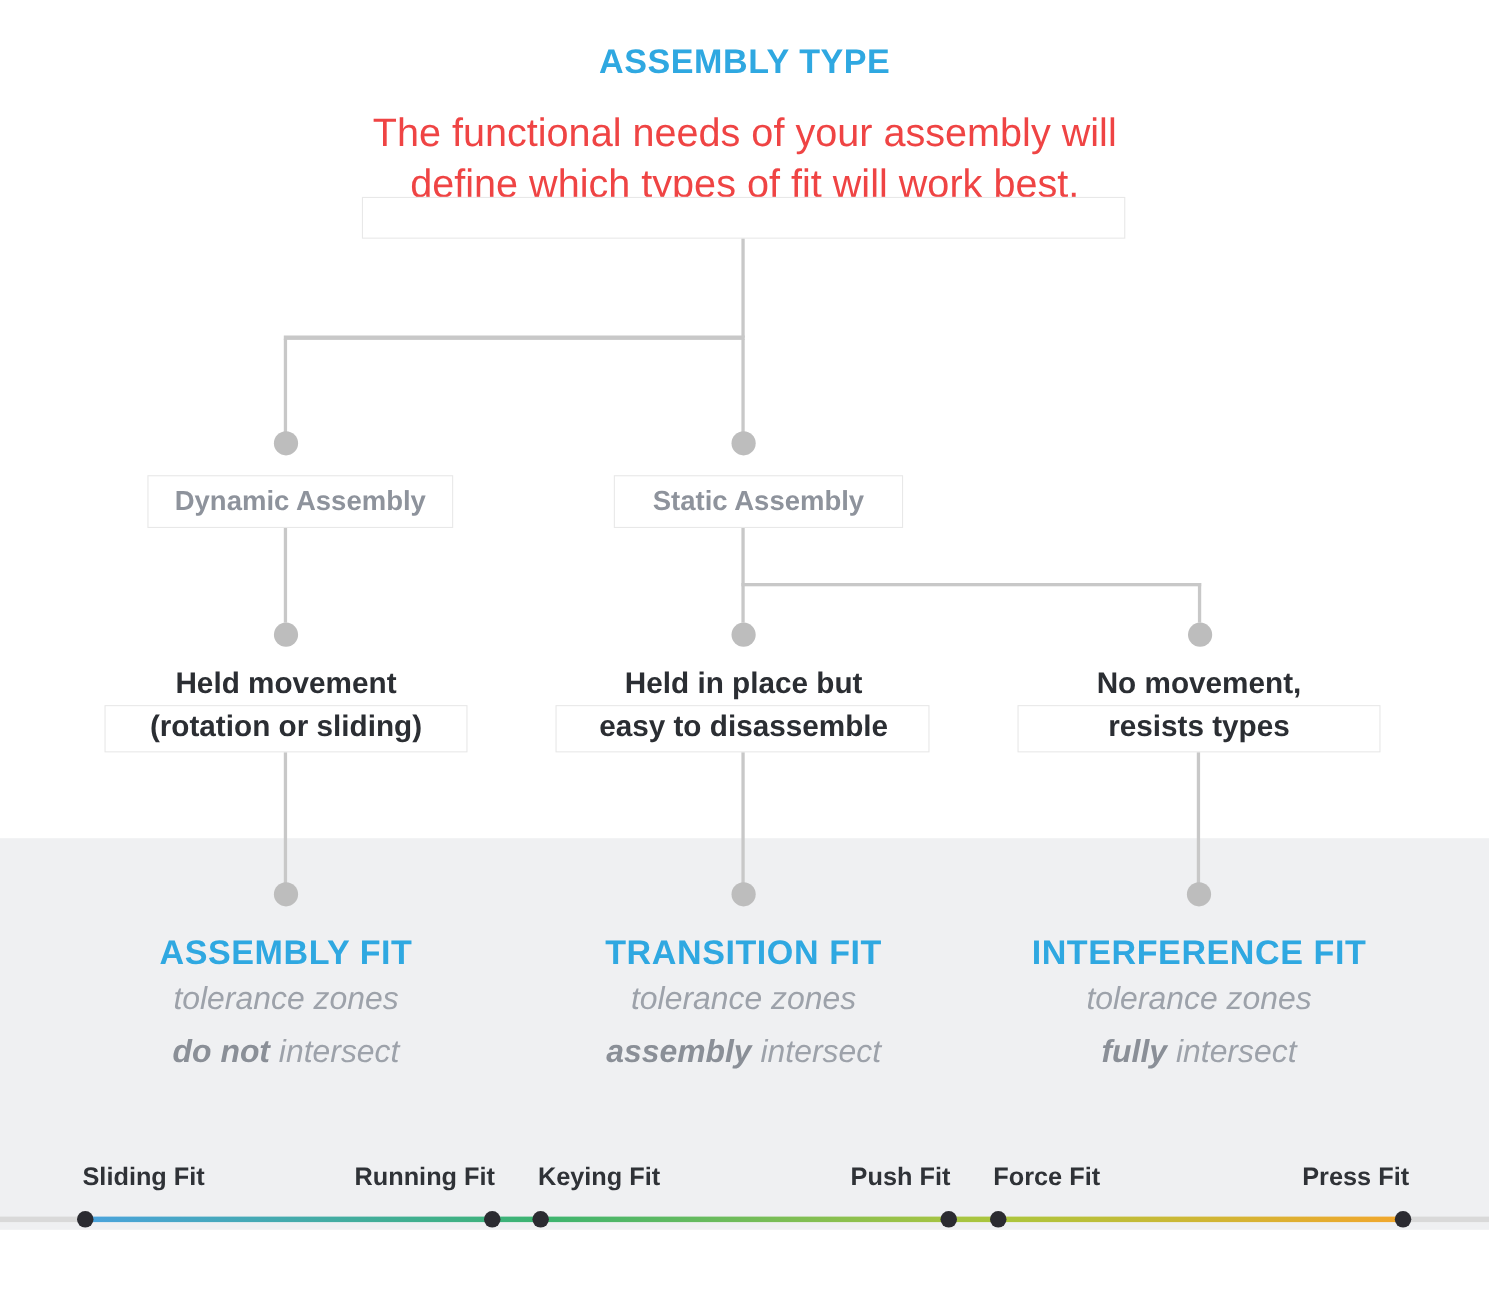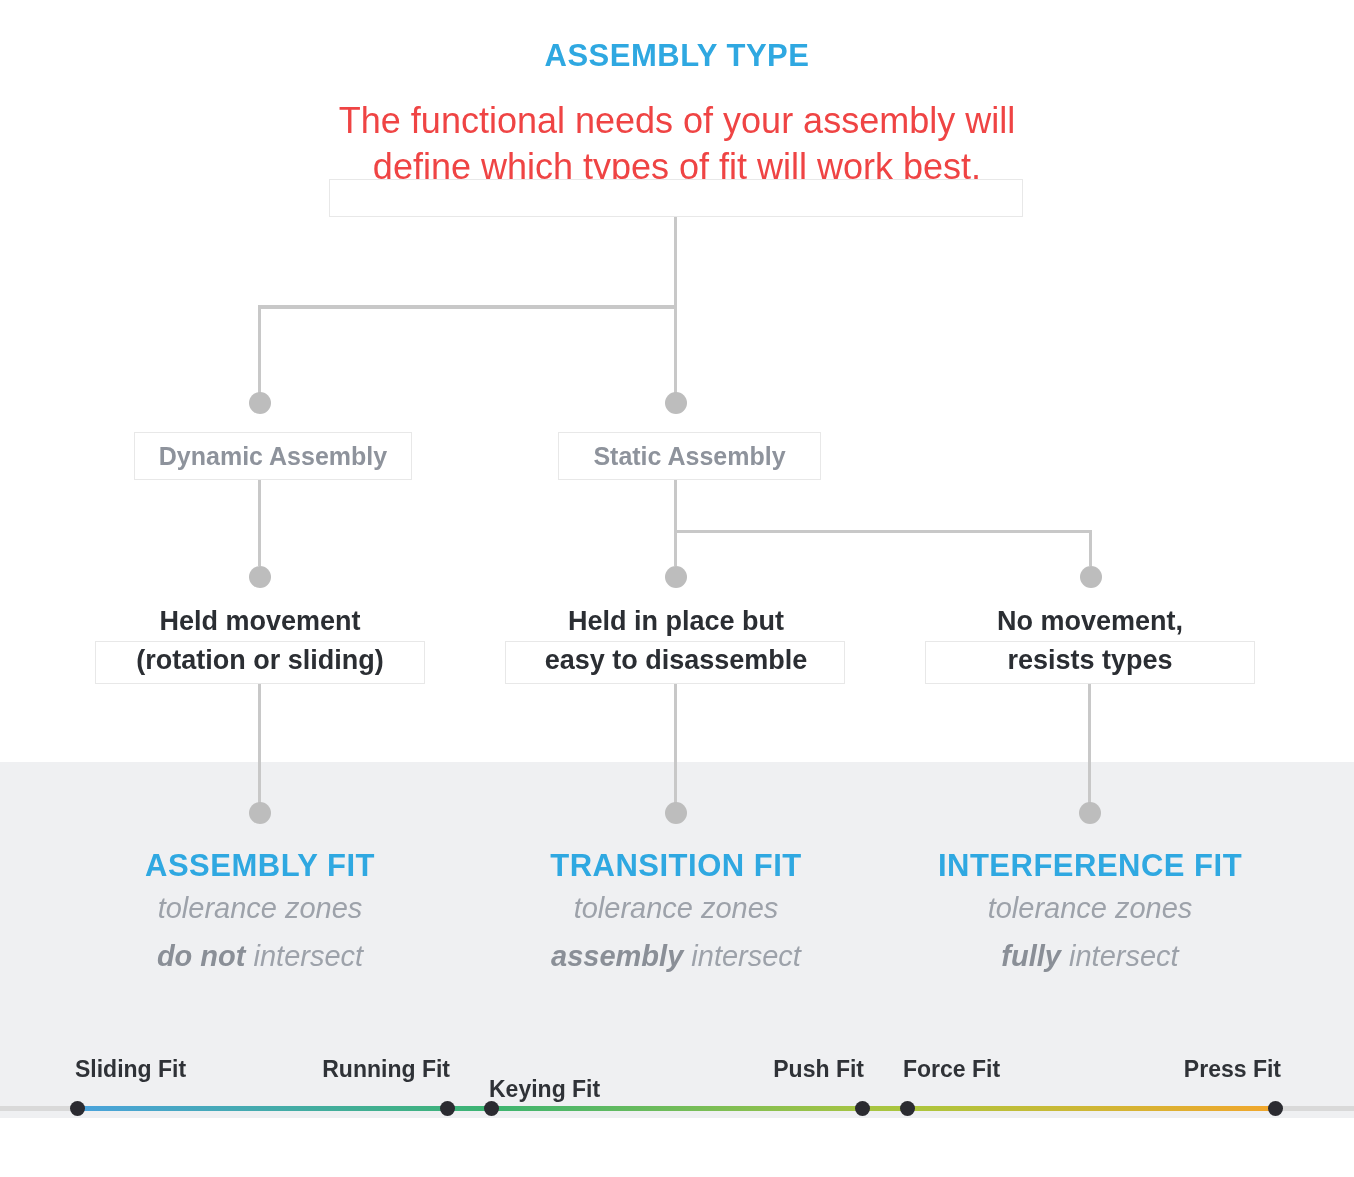--- a/index.html
+++ b/index.html
@@ -115,21 +115,21 @@
     <div class="fit-line"><span class="fit-bold">assembly</span> <span>intersect</span></div>
   </div>
   <div class="abs fit-col fit-col3">
     <div class="fit-title">INTERFERENCE FIT</div>
     <div class="fit-line">tolerance zones</div>
     <div class="fit-line"><span class="fit-bold">fully</span> <span>intersect</span></div>
   </div>
 
   <div class="abs scale-label" style="left:75px;">Sliding Fit</div>
   <div class="abs scale-label" style="right:904px;">Running Fit</div>
-  <div class="abs scale-label" style="left:489px;margin-top:20px;">Keying Fit</div>
+  <div class="abs scale-label" style="left:489px;">Keying Fit</div>
   <div class="abs scale-label" style="right:490px;">Push Fit</div>
   <div class="abs scale-label" style="left:903px;">Force Fit</div>
   <div class="abs scale-label" style="right:73px;">Press Fit</div>
 
   <div class="abs scale-line"></div>
   <div class="abs scale-dot" style="left:70px;"></div>
   <div class="abs scale-dot" style="left:440px;"></div>
   <div class="abs scale-dot" style="left:484px;"></div>
   <div class="abs scale-dot" style="left:855px;"></div>
   <div class="abs scale-dot" style="left:900px;"></div>

